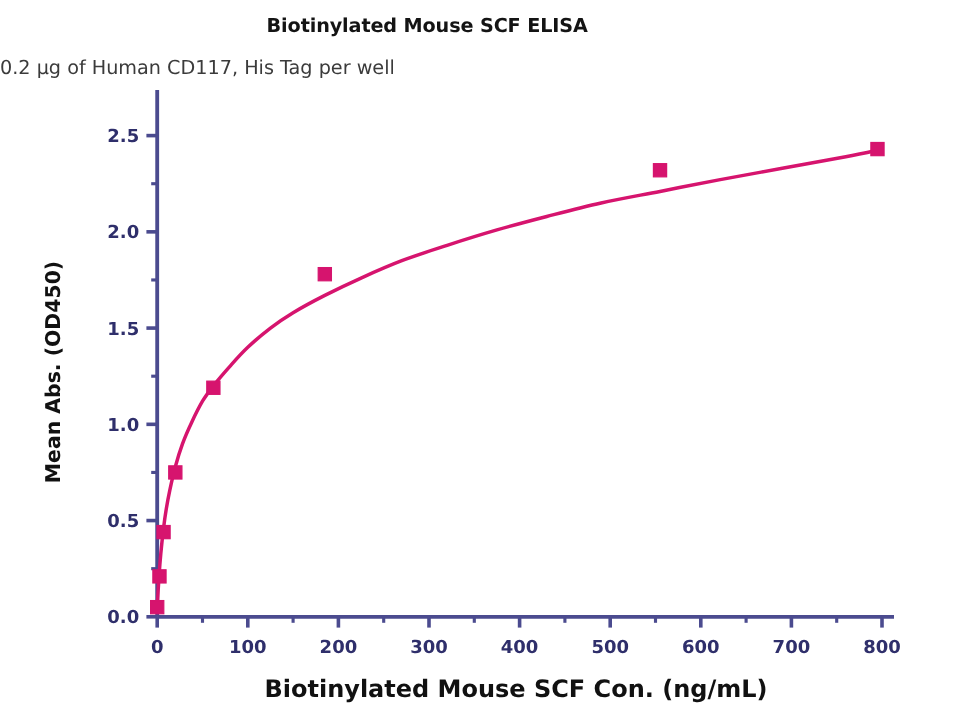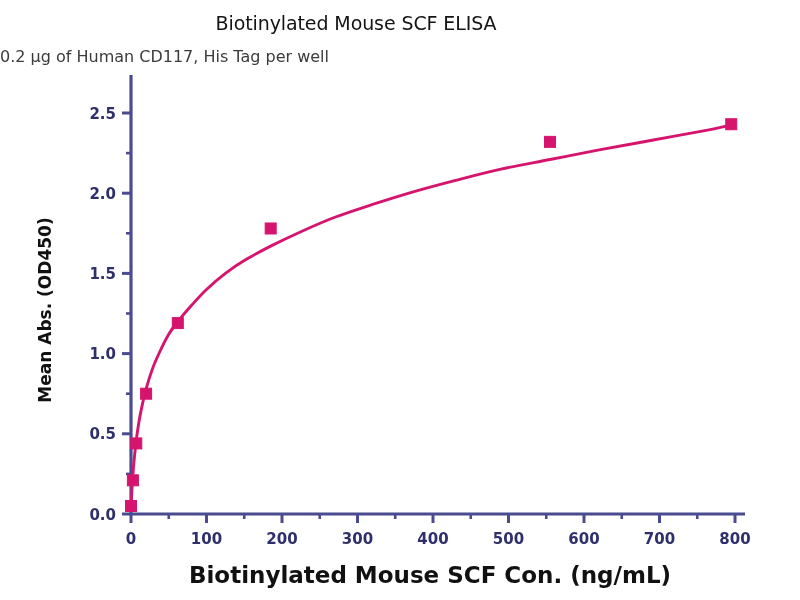--- a/index.html
+++ b/index.html
@@ -18,22 +18,22 @@
     position: relative;
     width: 800px;
     height: 600px;
   }
   #title {
     position: absolute;
     left: 0;
     top: 12px;
     width: 712px;
     text-align: center;
-    font-size: 19px;
-    font-weight: normal;
+    font-size: 16px;
+    font-weight: bold;
     letter-spacing: -0.1px;
     color: #141414;
   }
   #subtitle {
     position: absolute;
     left: 0;
     top: 47px;
     width: 800px;
     text-align: left;
     font-size: 16px;
@@ -51,21 +51,21 @@
     font-size: 17px;
     font-weight: bold;
     color: #111111;
   }
   #xlabel {
     position: absolute;
     left: 120px;
     top: 562px;
     width: 620px;
     text-align: center;
-    font-size: 23px;
+    font-size: 20px;
     font-weight: bold;
     color: #111111;
   }
   #plot-svg {
     position: absolute;
     left: 0;
     top: 0;
   }
   .tick-label {
     font-family: "DejaVu Sans", sans-serif;

